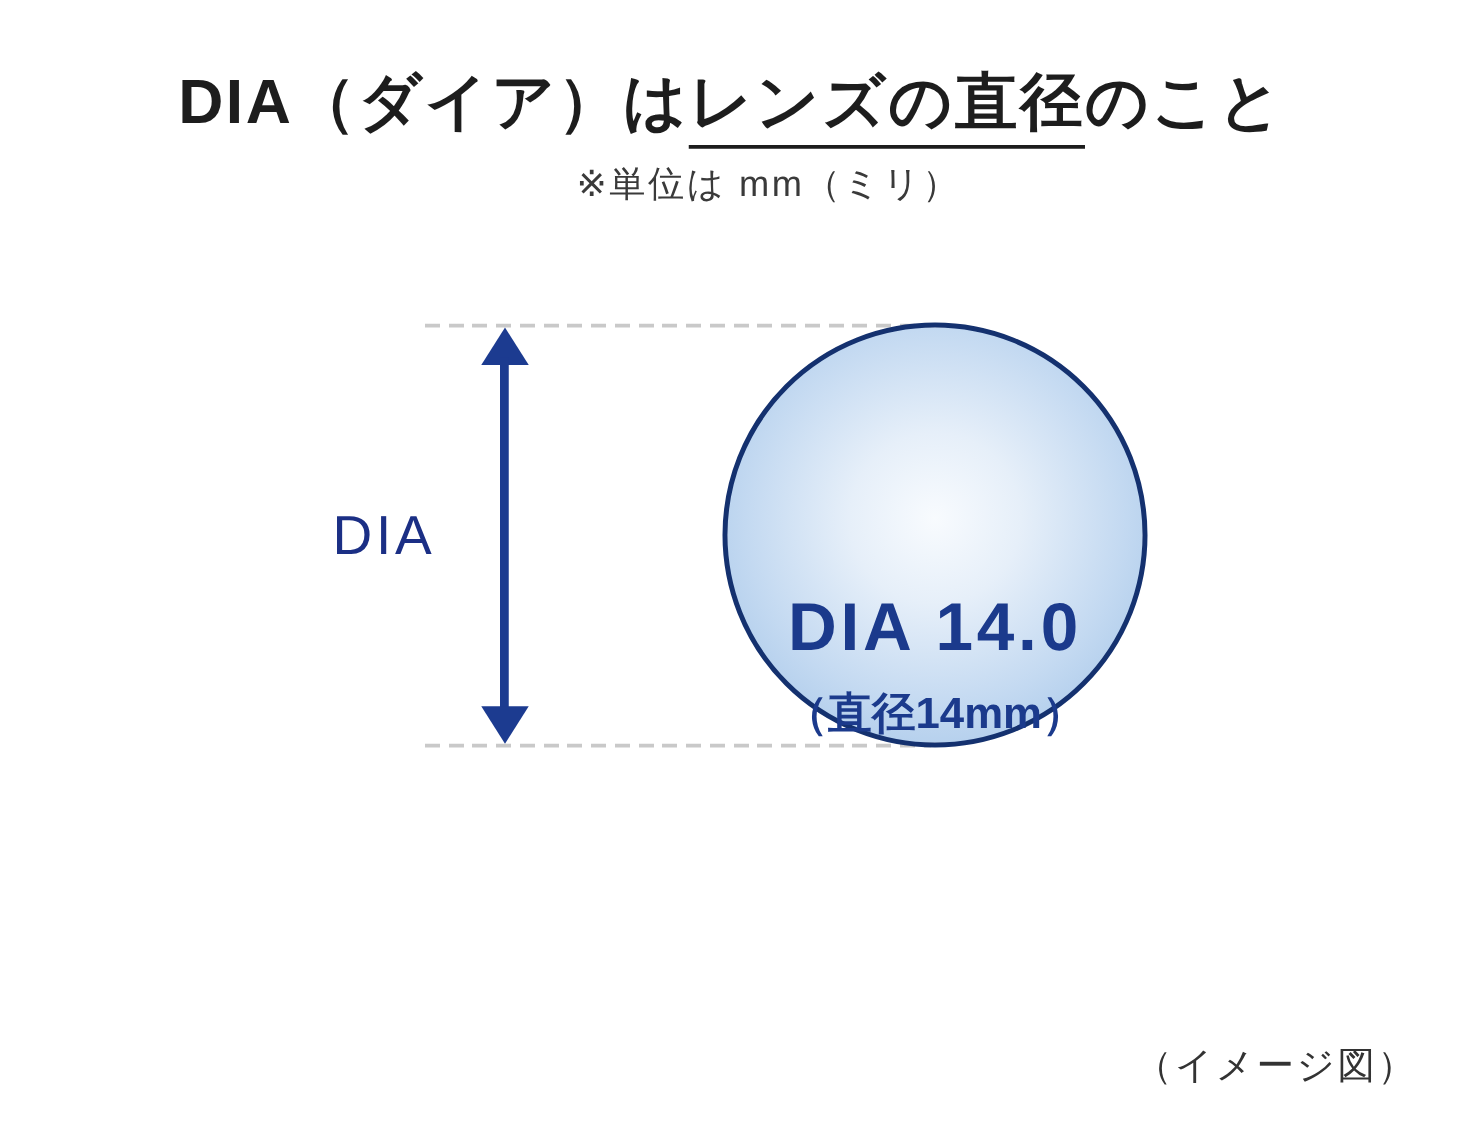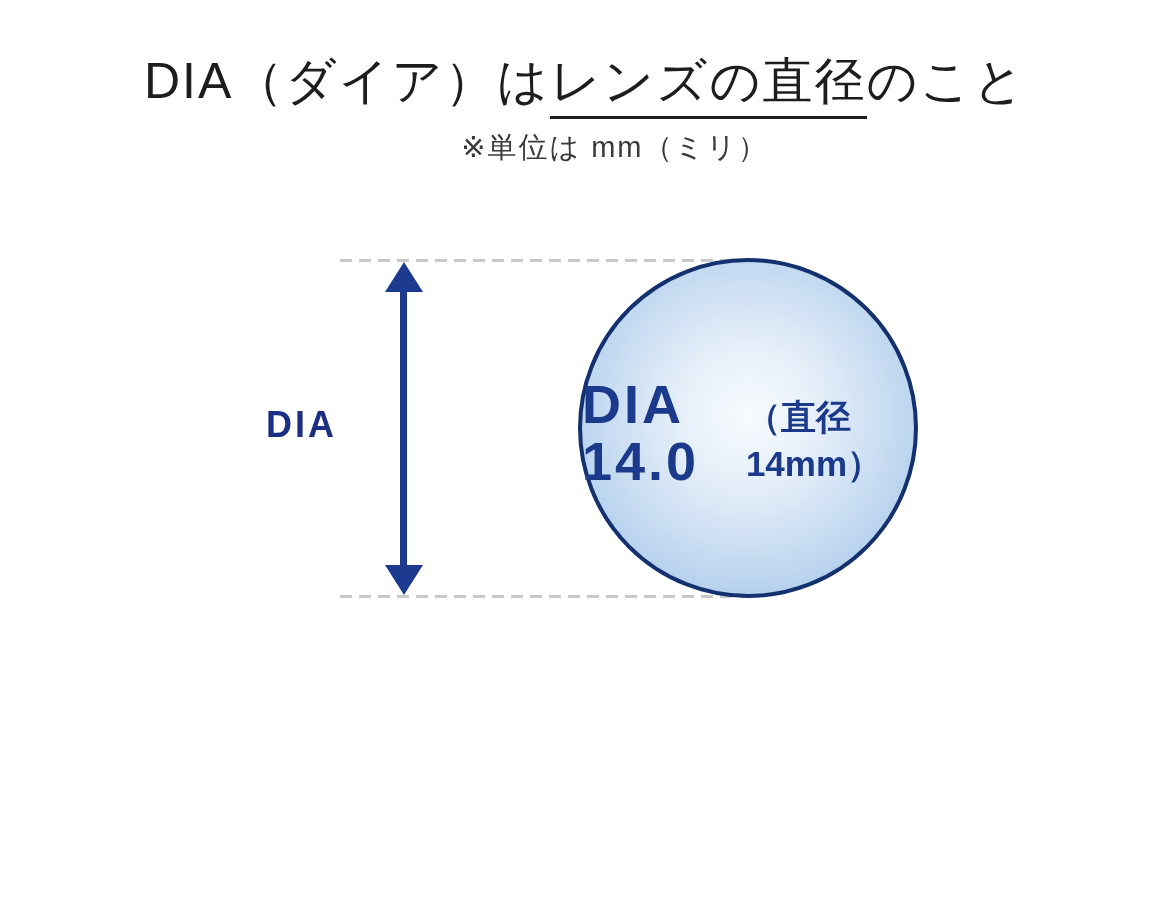--- a/index.html
+++ b/index.html
@@ -17,21 +17,21 @@
   }
 
   
   .title {
     position: absolute;
     top: 24px;
     left: 0;
     width: 100%;
     text-align: center;
     font-size: 50px;
-    font-weight: 400;
+    font-weight: 700;
     color: #1d1d1d;
     letter-spacing: 2px;
     white-space: nowrap;
     margin-top: 24px;
   }
   .title .underlined {
     border-bottom: 3px solid #1d1d1d;
     padding-bottom: 7px;
   }
 
@@ -85,22 +85,22 @@
   .arrow-head.down {
     top: 565px;
     border-top: 30px solid #1c3b90;
   }
 
   
   .dia-label {
     position: absolute;
     left: 266px;
     top: 404px;
-    font-size: 36px;
-    font-weight: 700;
+    font-size: 44px;
+    font-weight: 400;
     color: #1b2f85;
     letter-spacing: 3px;
   }
 
   
   .lens {
     position: absolute;
     left: 578px;
     top: 258px;
     width: 340px;
@@ -108,23 +108,23 @@
     box-sizing: border-box;
     border: 4px solid #14316f;
     border-radius: 50%;
     background: radial-gradient(circle at 50% 46%,
       #f8fbfe 0%,
       #e6eff9 28%,
       #c3d9f1 62%,
       #a7c7e9 88%,
       #9dbfe5 100%);
     display: flex;
-    flex-direction: row;
+    flex-direction: column;
     align-items: center;
-    justify-content: center;
+    justify-content: flex-end;
     padding-top: 10px;
   }
   .lens-line1 {
     font-size: 54px;
     font-weight: 700;
     color: #1b3a8c;
     letter-spacing: 3px;
     line-height: 1.05;
   }
   .lens-line2 {
@@ -162,14 +162,15 @@
   <div class="arrow-shaft"></div>
   <div class="arrow-head down"></div>
 
   <div class="dia-label">DIA</div>
 
   <div class="lens">
     <div class="lens-line1">DIA 14.0</div>
     <div class="lens-line2">（直径14mm）</div>
   </div>
 
+  <div class="caption">（イメージ図）</div>
 
 </div>
 
 </body></html>

